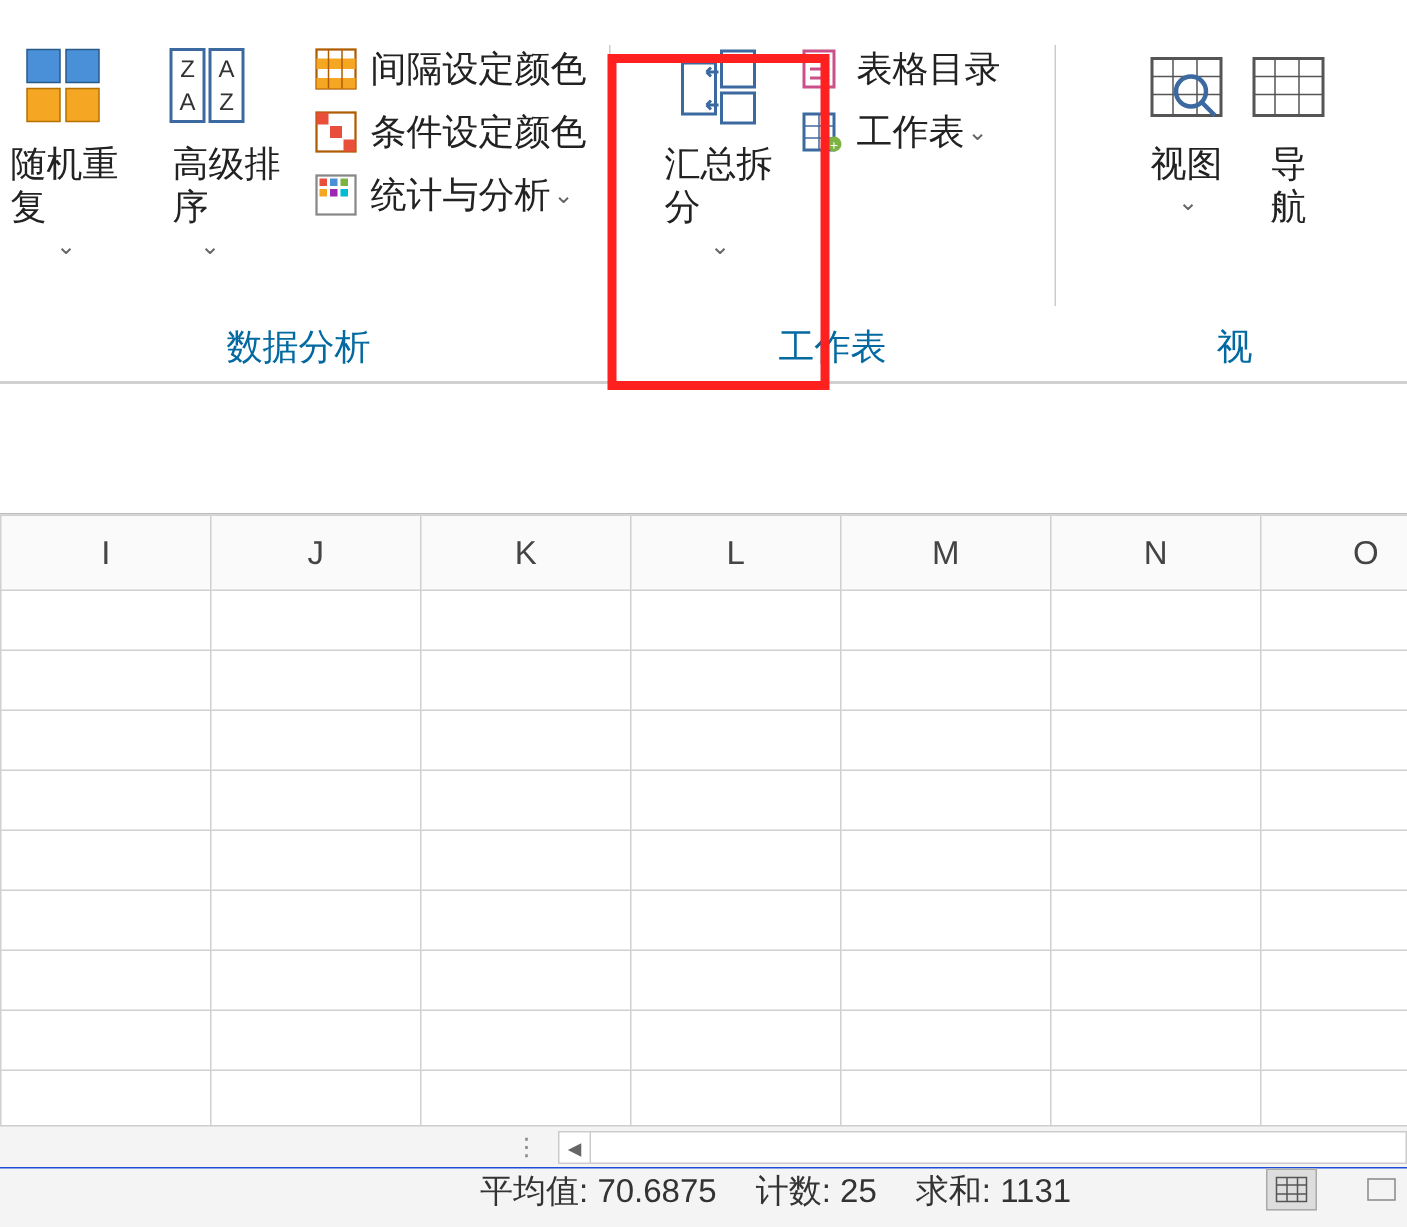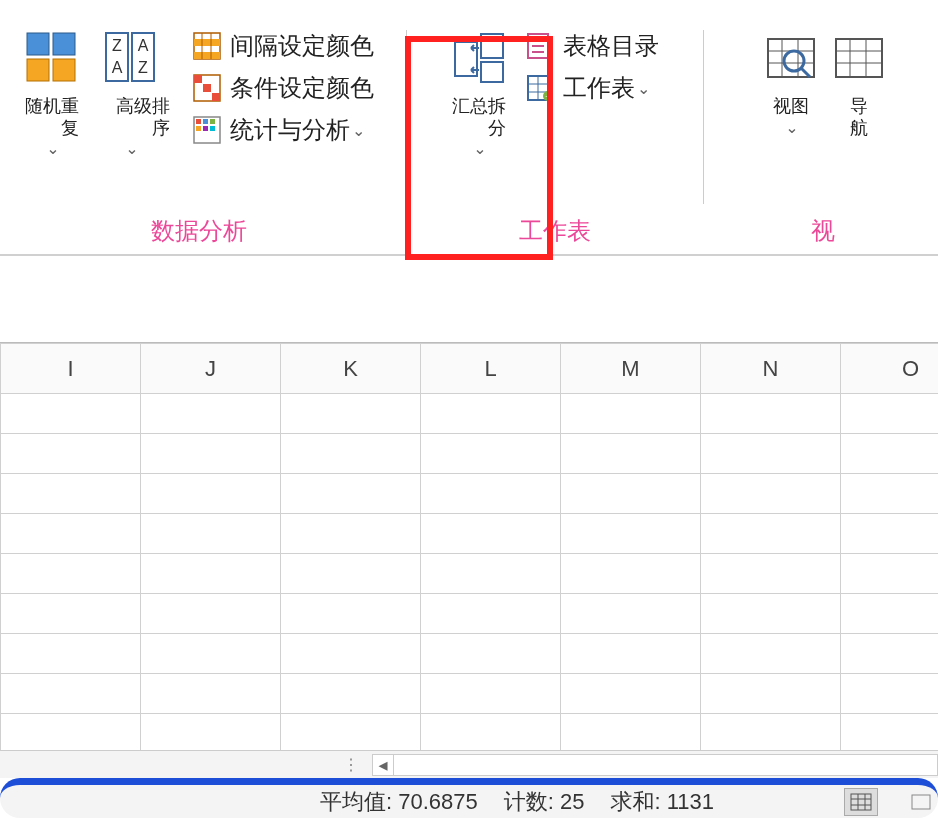--- a/index.html
+++ b/index.html
@@ -36,21 +36,21 @@
     position: relative;
   }
   .group-content {
     display: flex;
     flex-direction: row;
     align-items: flex-start;
     flex: 1;
   }
   .group-label {
     font-size: 24px;
-    color: #ec4899;
+    color: #0369a1;
     text-align: center;
     padding-bottom: 10px;
     height: 36px;
     display:flex;
     align-items:center;
     justify-content:center;
   }
   .vdiv {
     width: 1px;
     background: #ccc;
@@ -65,22 +65,22 @@
     padding: 0 6px;
     cursor: pointer;
   }
   .big-btn .icon-slot {
     width: 56px; height: 56px;
     margin-top: 12px;
     margin-bottom: 10px;
     display:flex; align-items:center; justify-content:center;
   }
   .big-btn .lbl {
-    font-size: 18px;
-    text-align: right;
+    font-size: 24px;
+    text-align: left;
     line-height: 1.2;
     color: #222;
   }
   .small-row {
     display: flex;
     flex-direction: row;
     align-items: center;
     padding: 4px 6px;
     cursor: pointer;
   }
@@ -174,28 +174,26 @@
     border:1px solid #ccc;
     border-left:none;
     position:relative;
   }
 
   .status-bar {
     position: absolute;
     bottom: 0; left:0; right:0;
     height: 40px;
     background: #f4f4f4;
-    border-top: 7px solid #1d4ed8;
+    border-top: 1px solid #1d4ed8;
     display:flex;
-    align-items:center;
     font-size: 22px;
     color: #333;
     padding-left: 320px;
     gap: 26px;
-    border-radius: 20px;
   }
   .status-bar .view-btn {
     width: 34px; height: 28px;
     display:flex;align-items:center;justify-content:center;
   }
   .status-spacer { flex:1; }
   svg { display:block; }
 </style>
 </head>
 <body>

